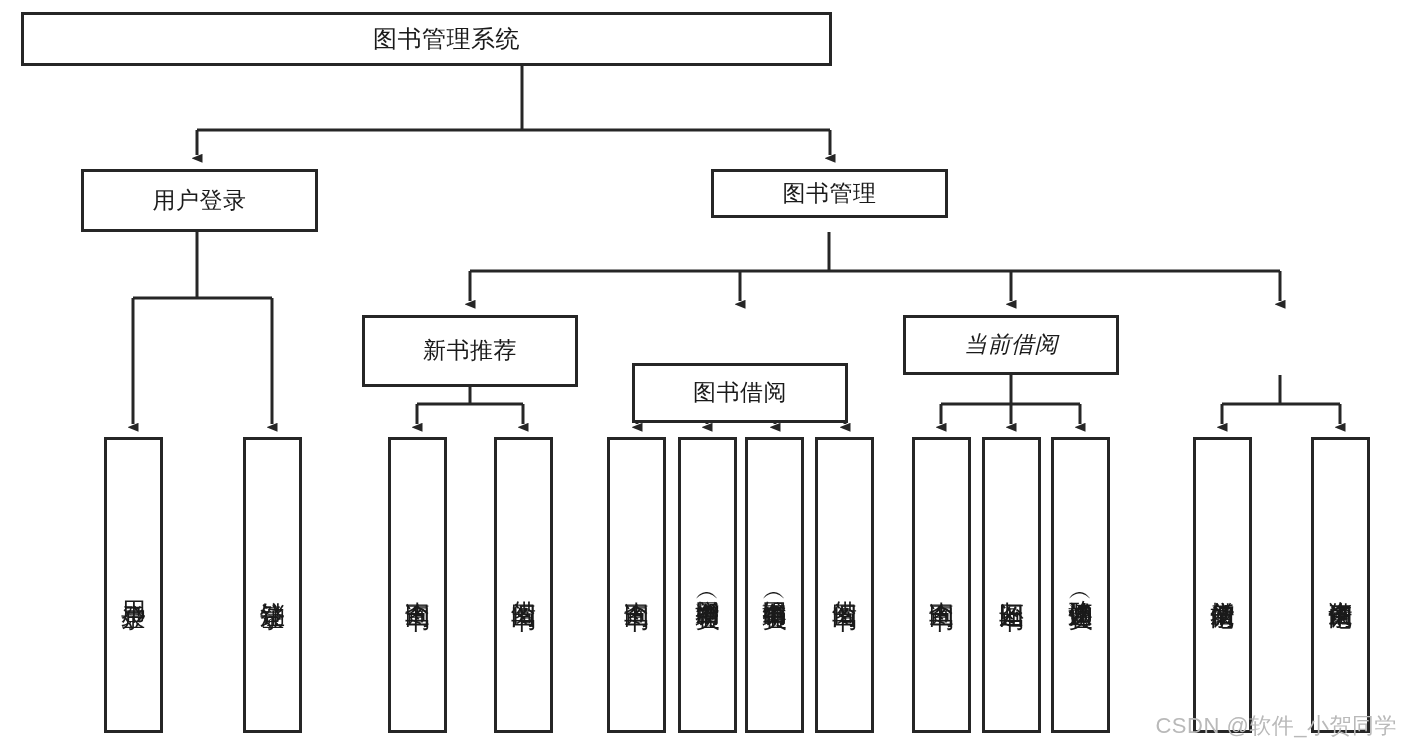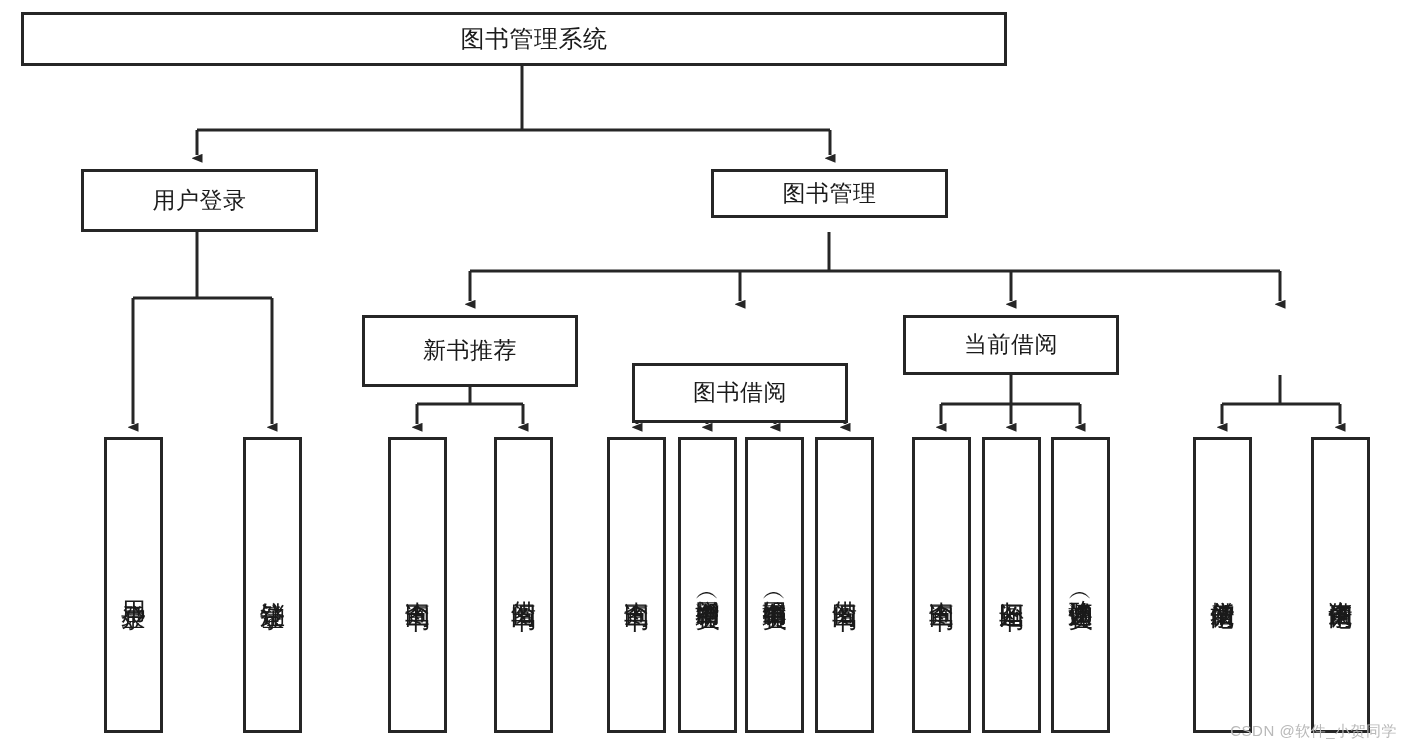--- a/index.html
+++ b/index.html
@@ -65,21 +65,21 @@
     left: 0;
     top: 0;
     width: 1405px;
     height: 747px;
     pointer-events: none;
   }
   .watermark {
     position: absolute;
     right: 8px;
     bottom: 6px;
-    font-size: 15px;
+    font-size: 22px;
     color: #b9b9b9;
     white-space: nowrap;
     letter-spacing: 0.5px;
   }
 </style>
 </head>
 <body>
 
 <div id="canvas">
 
@@ -126,38 +126,38 @@
       <path d="M 1011,404 L 1011,424" marker-end="url(#arrow)"></path>
       <path d="M 1080,404 L 1080,424" marker-end="url(#arrow)"></path>
 
       <path d="M 1280,375 L 1280,404"></path>
       <path d="M 1222,404 L 1340,404"></path>
       <path d="M 1222,404 L 1222,424" marker-end="url(#arrow)"></path>
       <path d="M 1340,404 L 1340,424" marker-end="url(#arrow)"></path>
     </g>
   </svg>
 
-  <div class="node horiz root" style="left:21px; top:12px; width:986px; height:54px;padding-left:40px;">
+  <div class="node horiz root" style="left:21px; top:12px; width:811px; height:54px;padding-left:40px;">
     <span class="label">图书管理系统</span>
   </div>
 
   <div class="node horiz" style="left:81px; top:169px; width:237px; height:63px;">
     <span class="label">用户登录</span>
   </div>
   <div class="node horiz" style="left:711px; top:169px; width:237px; height:49px;">
     <span class="label">图书管理</span>
   </div>
 
   <div class="node horiz" style="left:362px; top:315px; width:216px; height:72px;">
     <span class="label">新书推荐</span>
   </div>
   <div class="node horiz" style="left:632px; top:315px; width:216px; height:60px;margin-top:48px;">
     <span class="label">图书借阅</span>
   </div>
-  <div class="node horiz" style="left:903px; top:315px; width:216px; height:60px;">
+  <div class="node horiz" style="left:903px; top:315px; width:216px; height:60px;font-style:italic;">
     <span class="label">当前借阅</span>
   </div>
 
   <div class="node vert" style="left:104px; top:437px; width:59px; height:296px;">
     <span class="label">用户登录</span>
   </div>
   <div class="node vert" style="left:243px; top:437px; width:59px; height:296px;">
     <span class="label">注销登录</span>
   </div>
 

